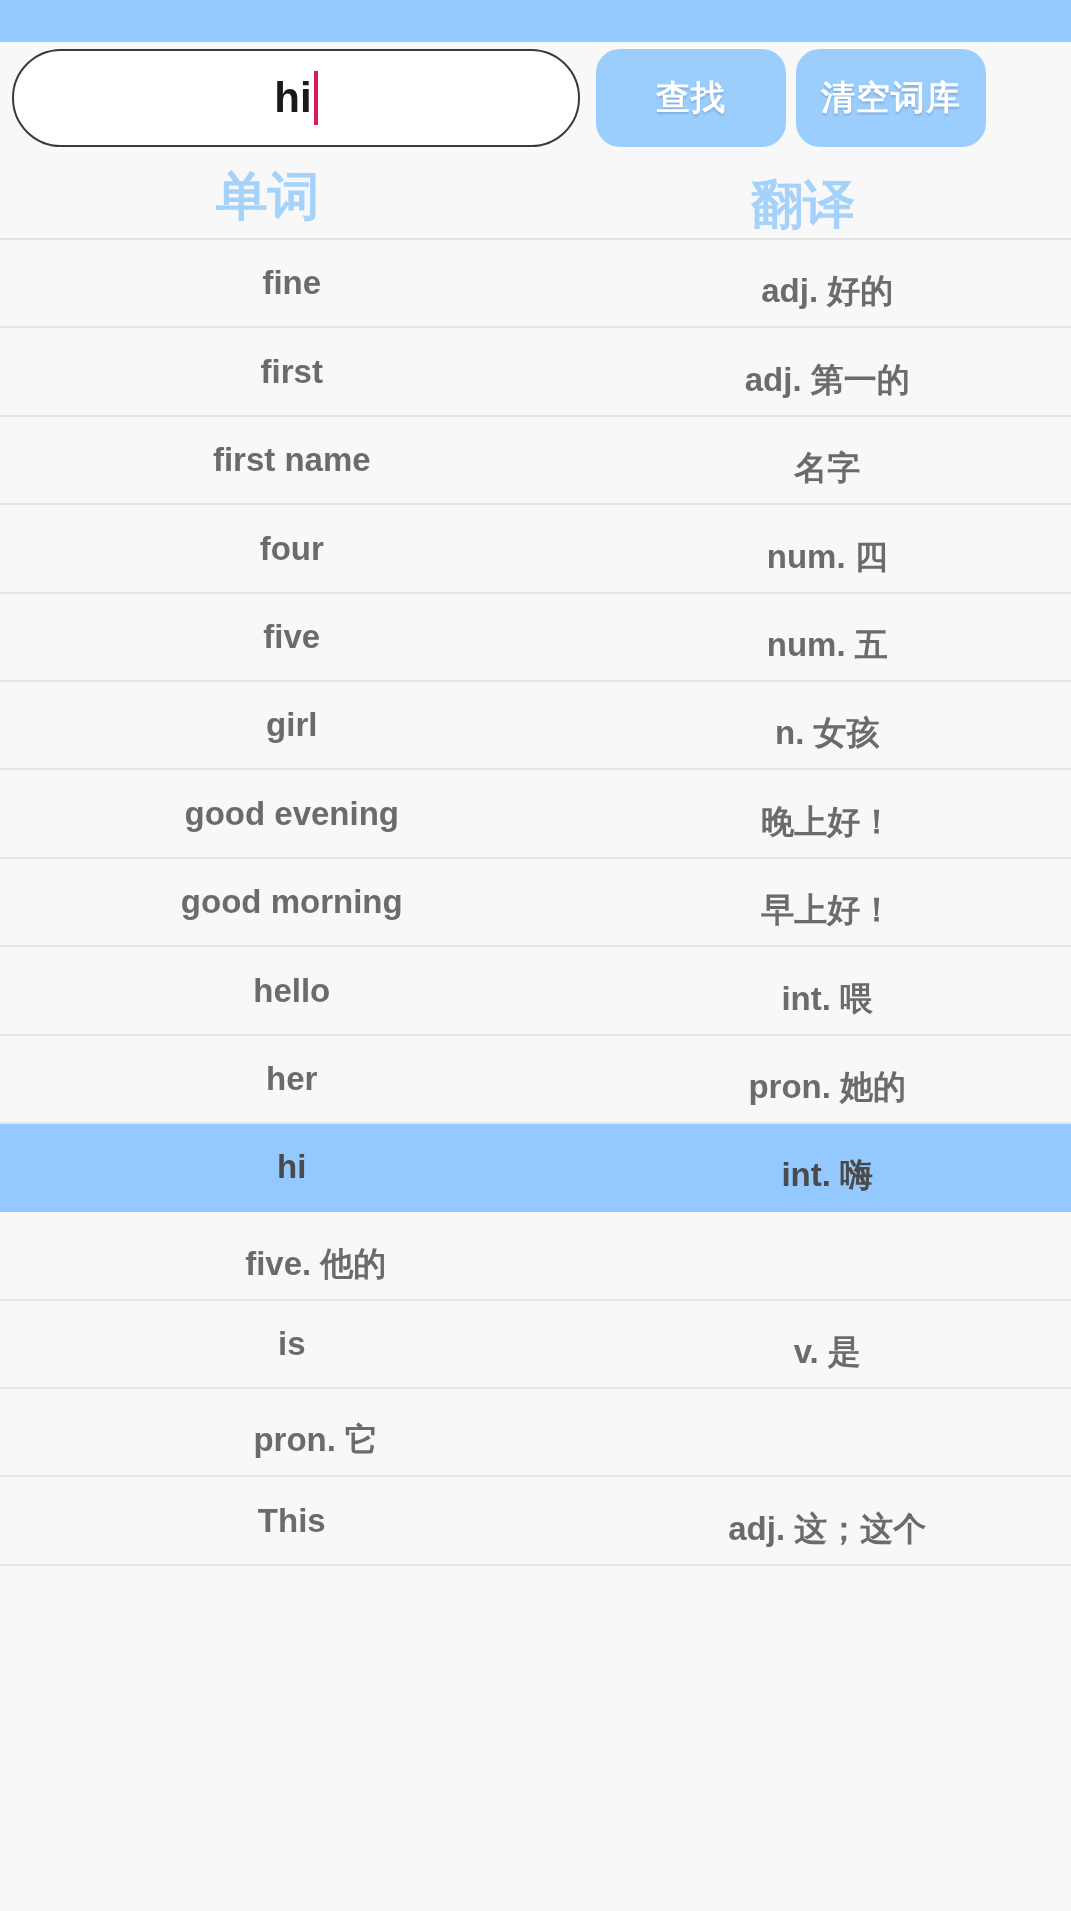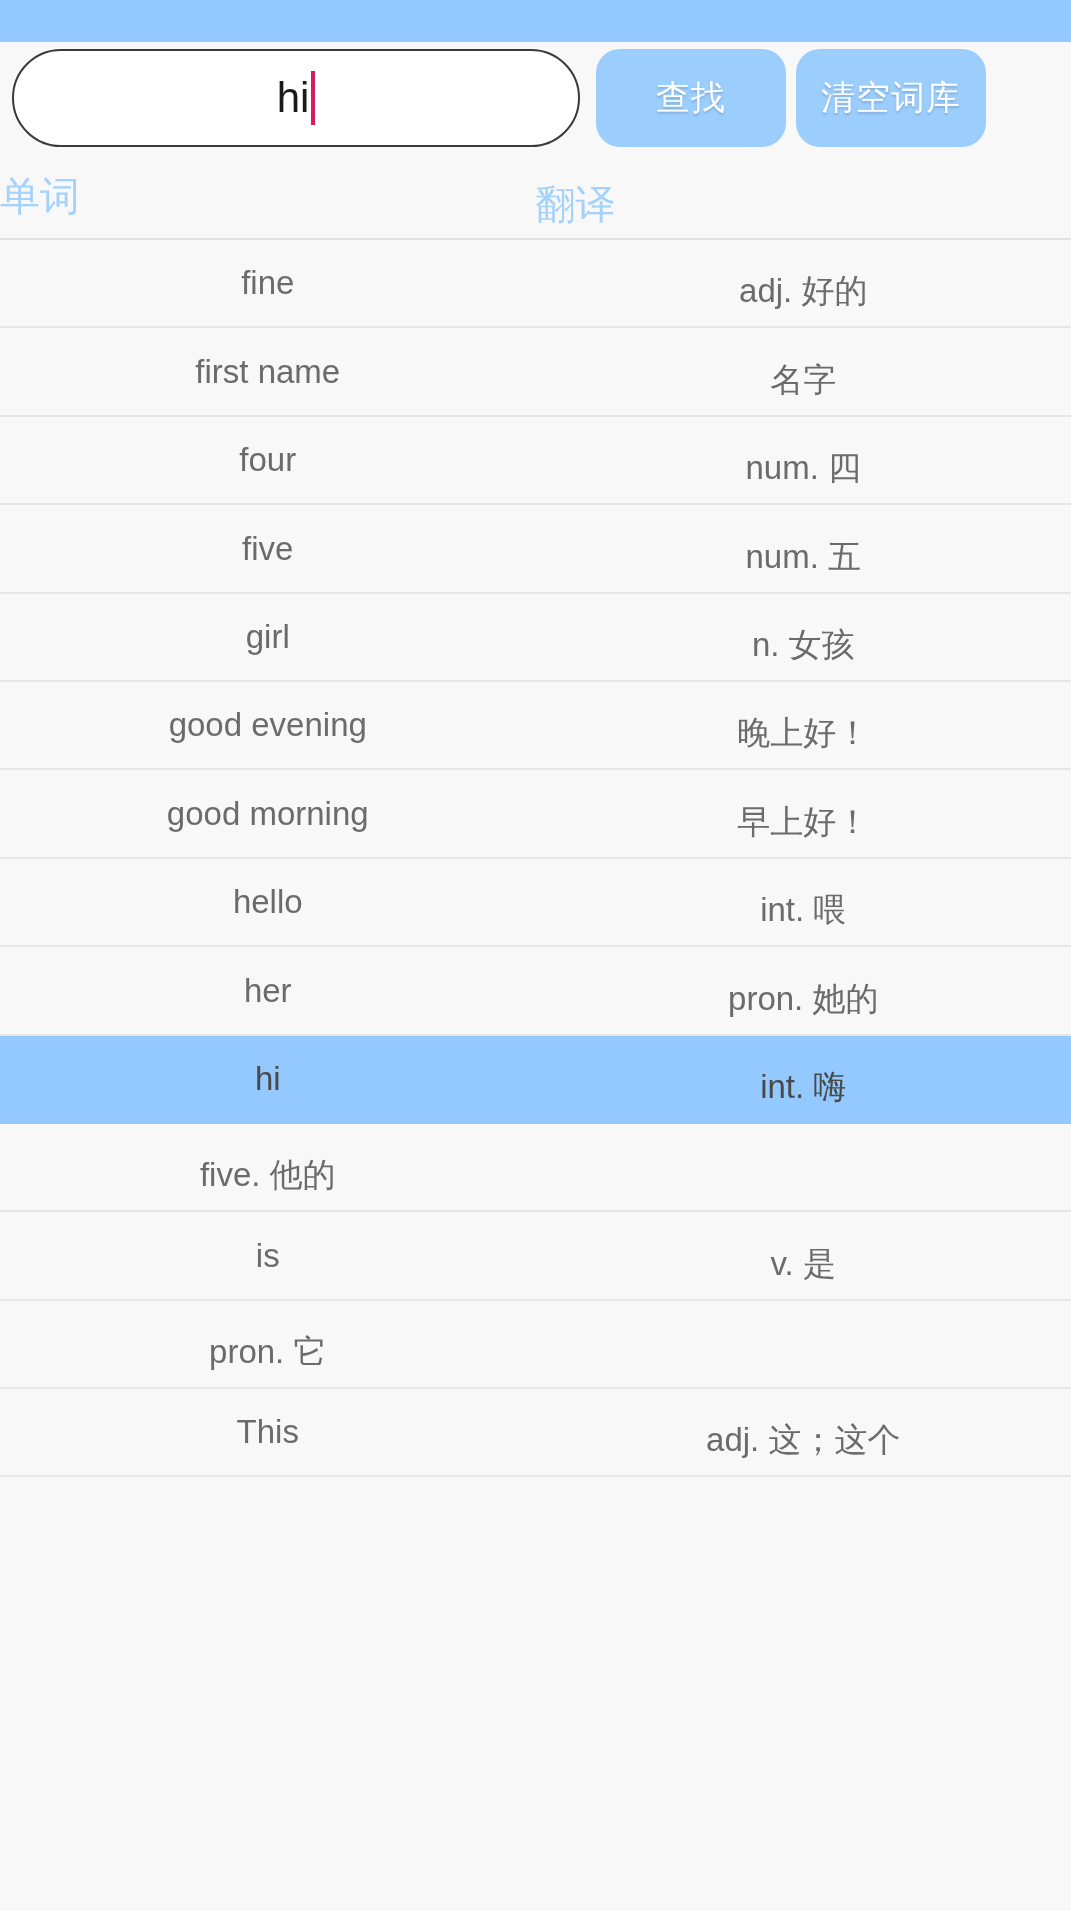--- a/index.html
+++ b/index.html
@@ -13,20 +13,21 @@
     font-family: "Liberation Sans", "DejaVu Sans", sans-serif;
     overflow: hidden;
   }
   #app {
     position: relative;
     width: 1071px;
     height: 1911px;
     background: #f8f8f8;
     display: flex;
     flex-direction: column;
+    font-weight: bold;
   }
 
   
   .status-bar {
     height: 42px;
     flex: 0 0 42px;
     background: #93c9ff;
     width: 100%;
   }
 
@@ -93,22 +94,23 @@
   
   .table-head {
     flex: 0 0 84px;
     height: 84px;
     display: flex;
     align-items: center;
     background: #f8f8f8;
     border-bottom: 2px solid #e2e2e2;
   }
   .th {
-    font-size: 40px;
+    font-size: 52px;
     color: #a5d2fb;
+    text-align: center;
     font-family: "Liberation Sans", "DejaVu Sans", sans-serif;
     line-height: 1;
   }
   .col-word { width: 50%; }
   .col-trans { width: 50%; margin-top: 16px; }
 
   
   .table-body {
     flex: 1 1 auto;
     overflow: hidden;
@@ -124,20 +126,21 @@
   .row.selected {
     background: #93c9ff;
     border-bottom-color: #93c9ff;
   }
   .cell {
     font-size: 33px;
     color: #6b6b6b;
     text-align: center;
     font-family: "Liberation Sans", "DejaVu Sans", sans-serif;
     line-height: 1.2;
+    padding-left: 48px;
   }
   .row.selected .cell {
     color: #4a4a4a;
   }
 </style>
 </head>
 <body>
 
 <div id="app">
 
@@ -158,20 +161,24 @@
     <div class="th col-word">单词</div>
     <div class="th col-trans">翻译</div>
   </div>
 
   <div class="table-body" id="table-body">
       <div class="row">
         <div class="cell col-word">fine</div>
         <div class="cell col-trans">adj. 好的</div>
       </div>
       <div class="row">
+        <div class="cell col-word">first</div>
+        <div class="cell col-trans">adj. 第一的</div>
+      </div>
+      <div class="row">
         <div class="cell col-word">first name</div>
         <div class="cell col-trans">名字</div>
       </div>
       <div class="row">
         <div class="cell col-word">four</div>
         <div class="cell col-trans">num. 四</div>
       </div>
       <div class="row">
         <div class="cell col-word">five</div>
         <div class="cell col-trans">num. 五</div>

